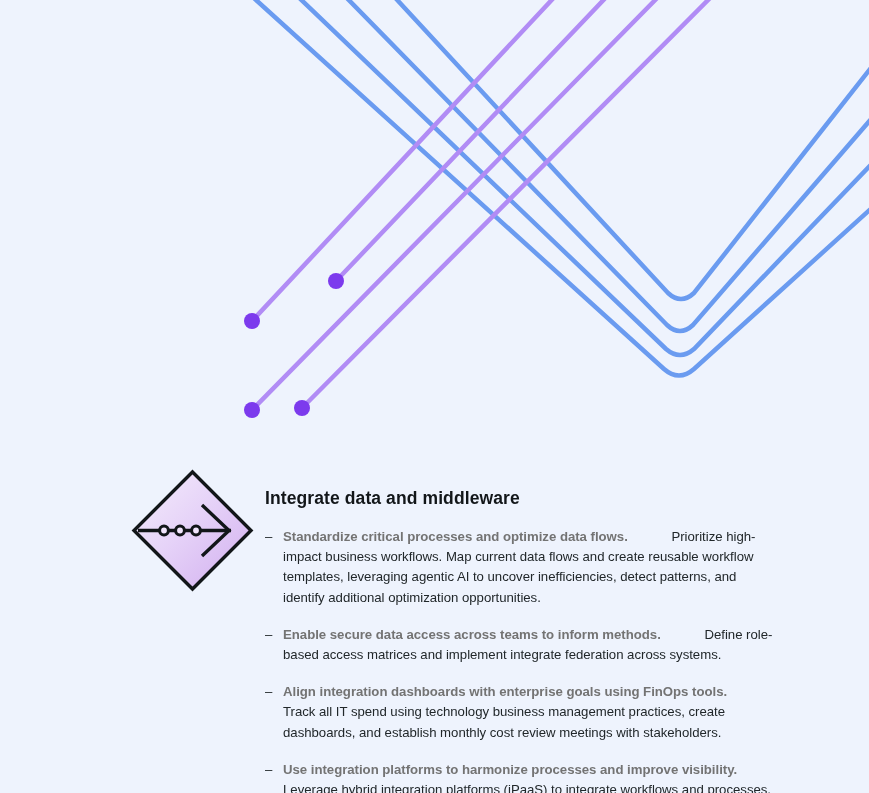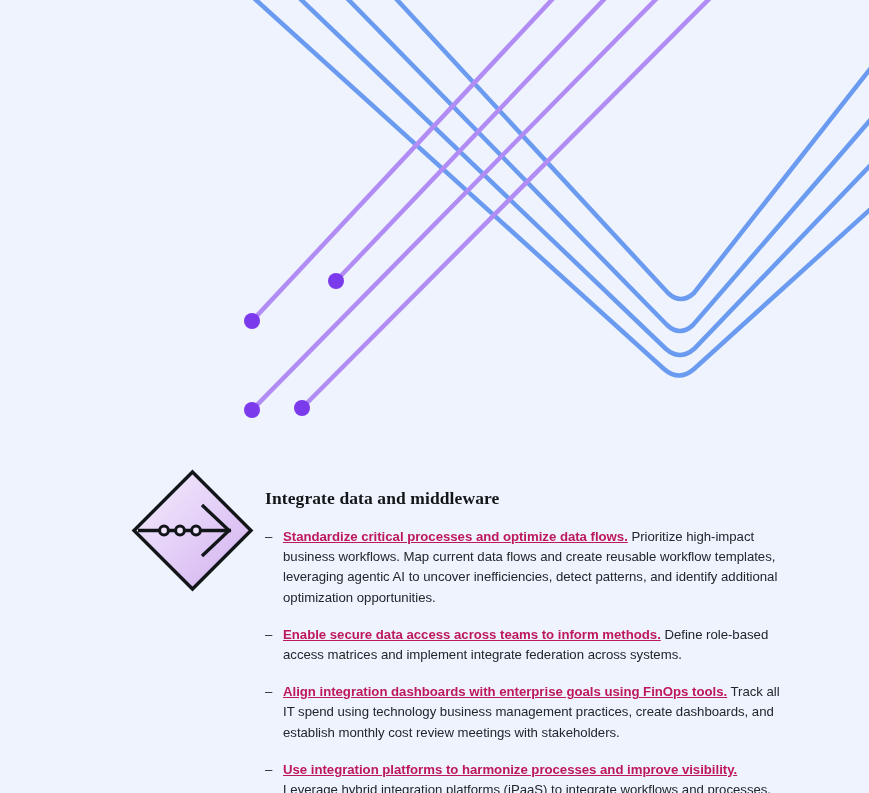--- a/index.html
+++ b/index.html
@@ -41,21 +41,21 @@
   }
 
   .text-column {
     position: absolute;
     left: 265px;
     top: 33px;
     width: 515px;
   }
 
   .section-title {
-    font-family: Liberation Serif, serif;
+    font-family: Liberation Sans, sans-serif;
     font-size: 17.5px;
     font-weight: 700;
     color: #121619;
     letter-spacing: 0.1px;
     margin: 0 0 18px 0;
     line-height: 1.2;
   }
 
   .bullet-list {
     margin: 0;
@@ -81,26 +81,26 @@
     position: absolute;
     left: 0;
     top: 0;
     font-size: 13.2px;
     line-height: 20.2px;
     color: #21272a;
   }
 
   .bullet-lead {
     font-weight: 700;
-    color: #be185d;
-    text-decoration: underline;
+    color: #737373;
   }
 
   .bullet-body {
     font-weight: 400;
+    margin-left: 40px;
   }
 </style>
 </head>
 <body>
 
 <div class="decor-layer">
   <svg width="869" height="470" viewBox="0 0 869 470" xmlns="http://www.w3.org/2000/svg">
     <defs>
       <clipPath id="frameClip">
         <rect x="0" y="0" width="869" height="470"></rect>

